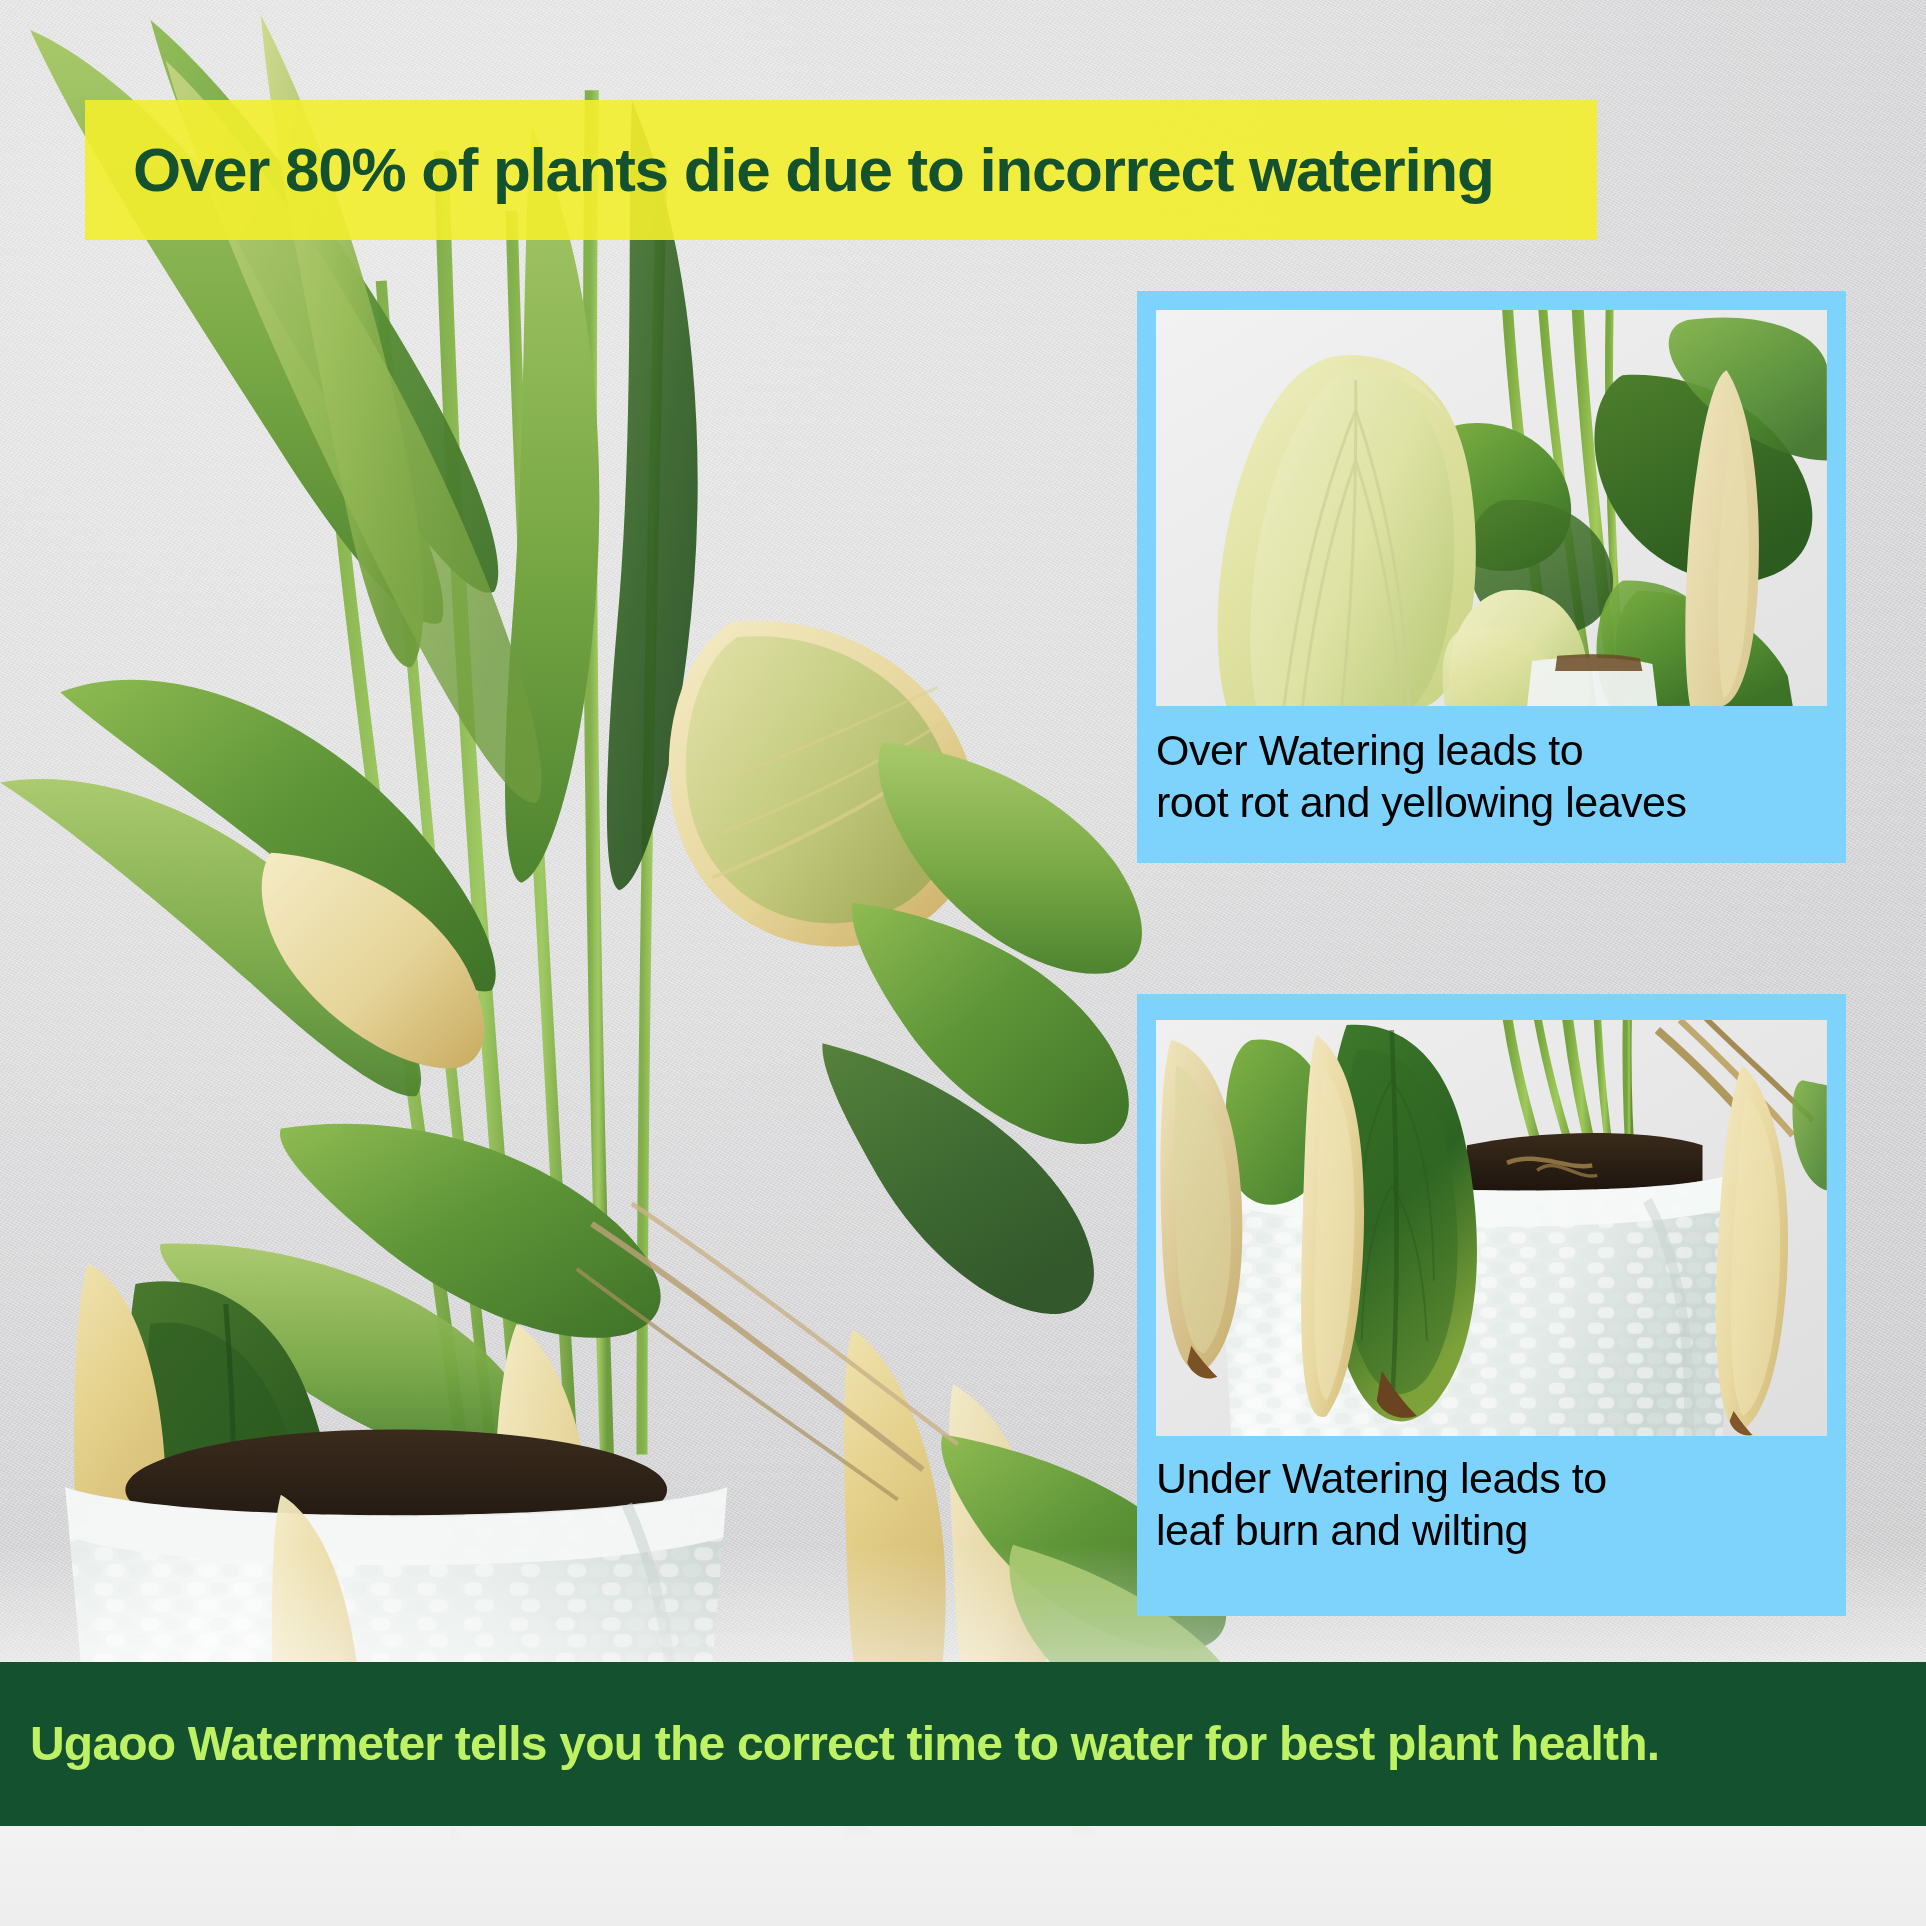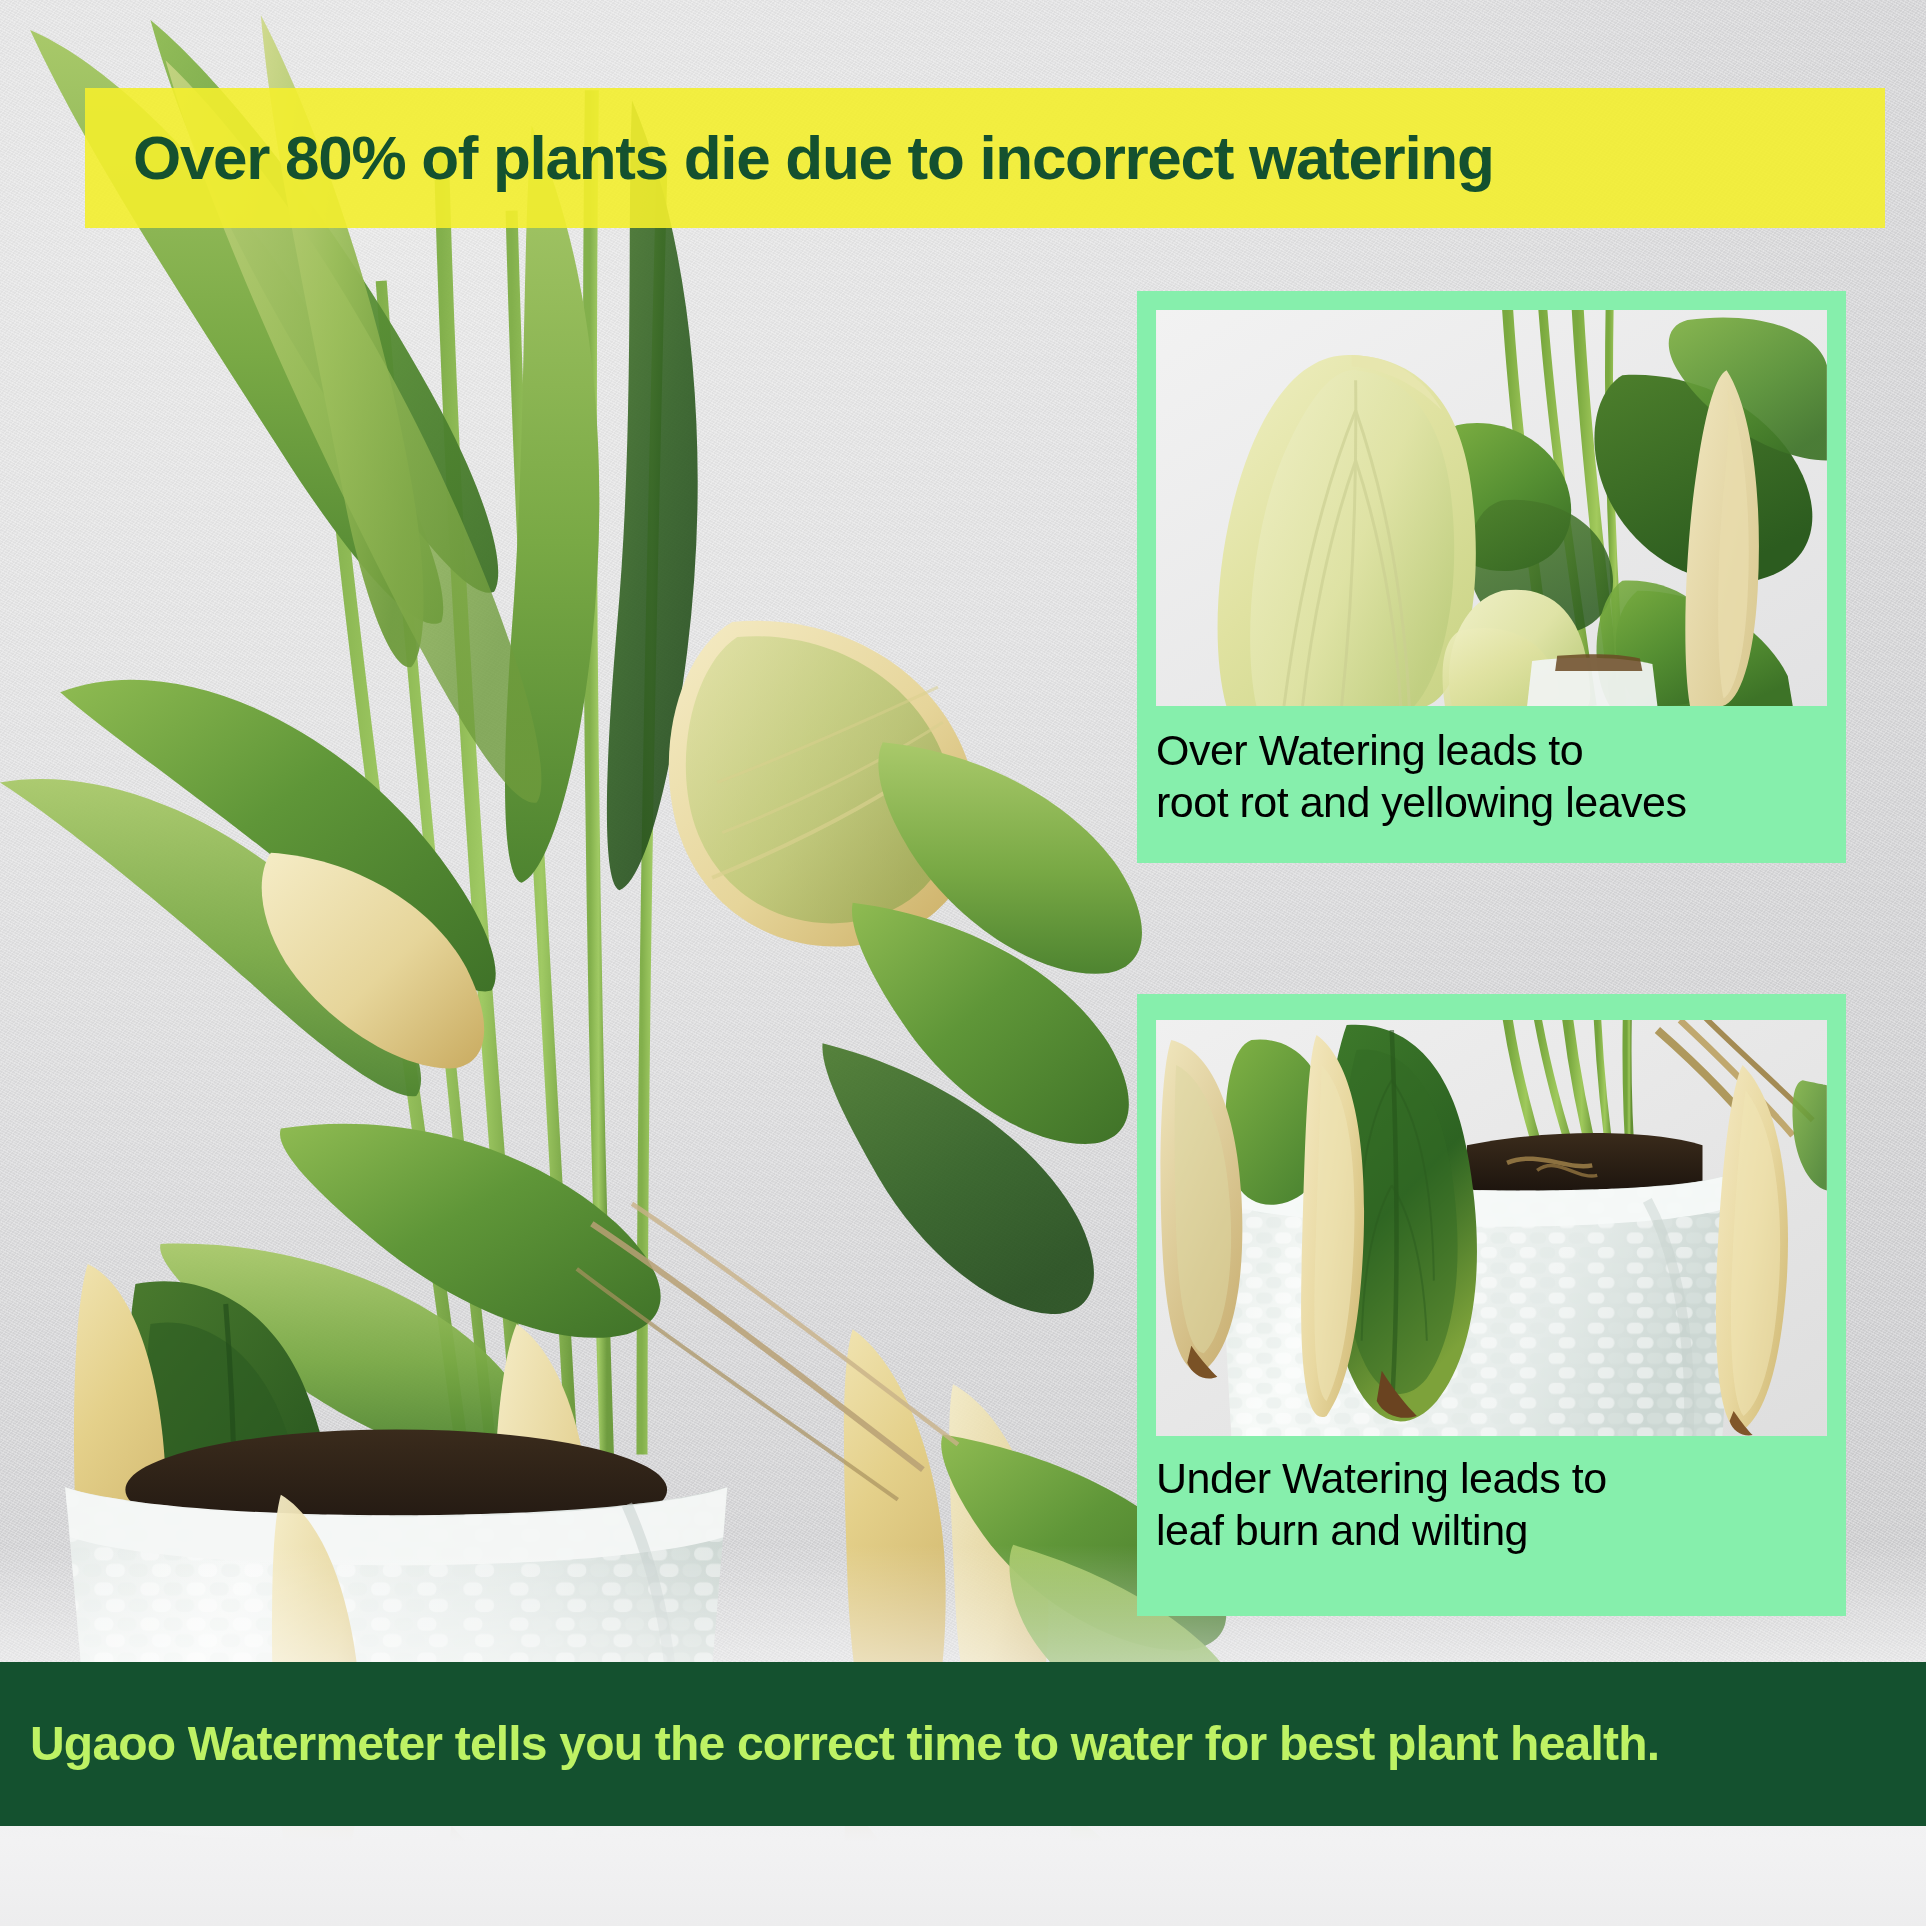--- a/index.html
+++ b/index.html
@@ -25,39 +25,39 @@
   }
   .floorglow{
     position:absolute;left:0;right:0;bottom:0;height:381px;
     background:linear-gradient(180deg, rgba(255,255,255,0) 0%, rgba(255,255,255,.55) 34%, #f2f2f3 78%, #ededee 100%);
   }
   .plantart{position:absolute;inset:0;}
   .plantart svg{position:absolute;left:0;top:0;width:1926px;height:1926px;}
 
   
   .headline-band{
-    position:absolute;left:85px;top:88px;width:1800px;height:140px;
+    position:absolute;left:85px;top:100px;width:1512px;height:140px;
     background:rgba(243,238,46,0.90);
     display:flex;align-items:center;
   }
   .headline-text{
     margin-left:48px;
     color:#14512F;
     font-family:"Liberation Sans", sans-serif;
     font-weight:bold;
     font-size:62px;
     letter-spacing:-1.3px;
     line-height:1;
     white-space:nowrap;
   }
 
   
   .card{
     position:absolute;
-    background:#86efac;
+    background:#7dd3fc;
     box-sizing:border-box;
   }
   .card-photo{
     position:relative;
     overflow:hidden;
     background:#e6e6e6;
   }
   .card-photo svg{position:absolute;left:0;top:0;}
   .card-caption{
     color:#000000;

